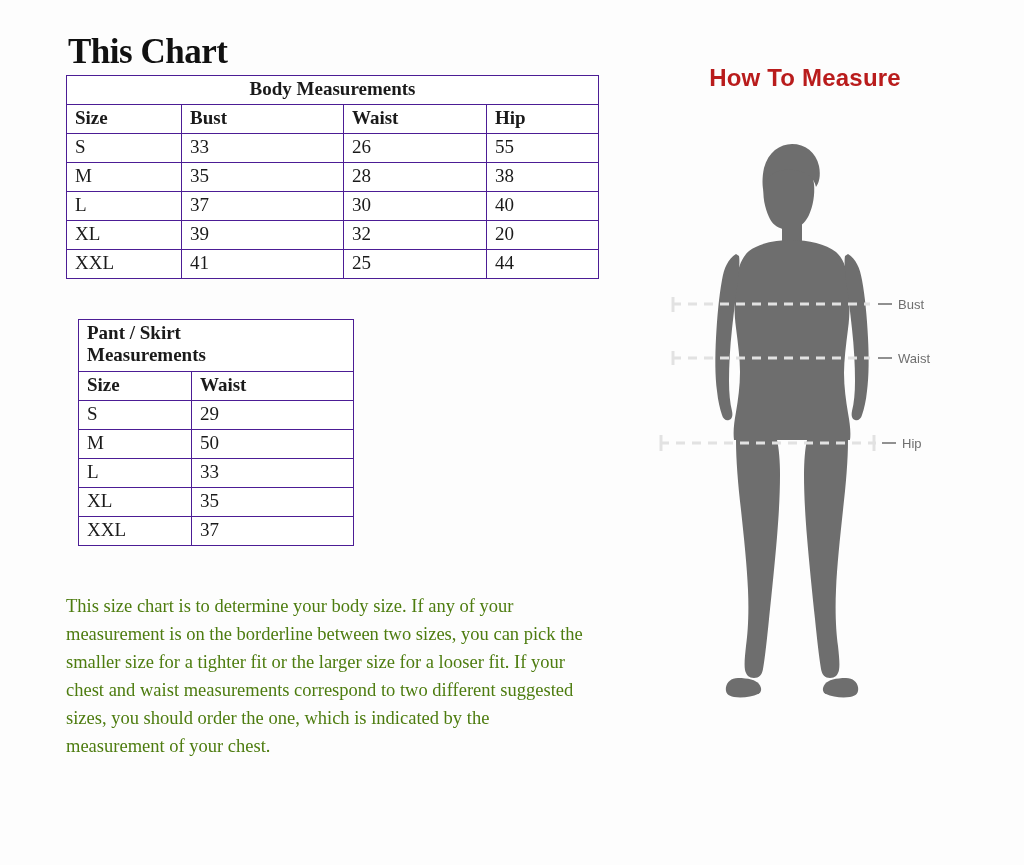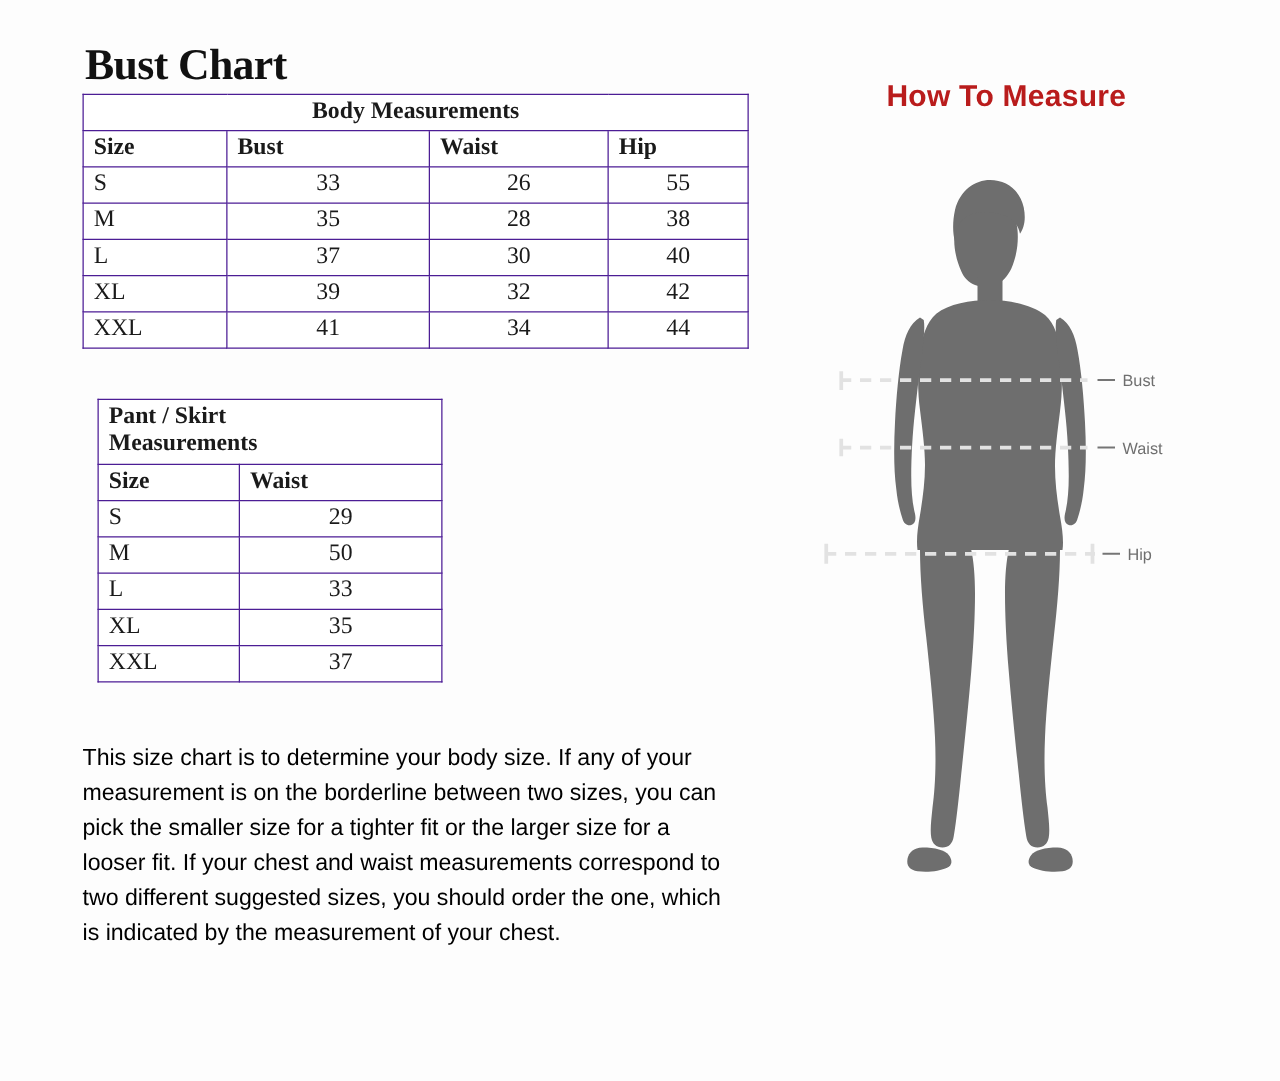--- a/index.html
+++ b/index.html
@@ -57,21 +57,21 @@
     padding-top: 3px;
     padding-bottom: 5px;
   }
   .hdr-cell {
     font-weight: bold;
     text-align: left;
     font-size: 19px;
     margin-top: 32px;
   }
   .num-cell {
-    text-align: center;
+    text-align: left;
   }
   .lbl-cell {
     text-align: left;
   }
   
   #body-table { width: 532px; margin-left: 0; }
   #body-table col.c-size { width: 115px; }
   #body-table col.c-bust { width: 162px; }
   #body-table col.c-waist { width: 143px; }
   #body-table col.c-hip  { width: 112px; }
@@ -86,22 +86,22 @@
     font-size: 22px;
     text-align: left;
     line-height: 1.18;
     padding: 4px 8px 6px 8px;
   }
   .note {
     margin-top: 46px;
     width: 520px;
     font-size: 18.5px;
     line-height: 1.52;
-    font-family: Liberation Sans, sans-serif;
-    color: #000000;
+    font-family: Liberation Serif, serif;
+    color: #4d7c0f;
     text-align: left;
   }
   
   .right-col {
     position: absolute;
     left: 640px;
     top: 50px;
     width: 360px;
     height: 780px;
   }
@@ -125,21 +125,21 @@
     height: 700px;
   }
 </style>
 </head>
 <body>
 
 <div class="page">
 
   <div class="left-col">
 
-    <h1 class="doc-title">Bust Chart</h1>
+    <h1 class="doc-title">This Chart</h1>
 
     <table class="size-table" id="body-table">
       <colgroup>
         <col class="c-size">
           <col class="c-bust">
           <col class="c-waist">
           <col class="c-hip">
       </colgroup>
       <tbody>
         <tr>
@@ -166,26 +166,26 @@
         <tr>
           <td class="lbl-cell">L</td>
           <td class="num-cell">37</td>
           <td class="num-cell">30</td>
           <td class="num-cell">40</td>
         </tr>
         <tr>
           <td class="lbl-cell">XL</td>
           <td class="num-cell">39</td>
           <td class="num-cell">32</td>
-          <td class="num-cell">42</td>
+          <td class="num-cell">20</td>
         </tr>
         <tr>
           <td class="lbl-cell">XXL</td>
           <td class="num-cell">41</td>
-          <td class="num-cell">34</td>
+          <td class="num-cell">25</td>
           <td class="num-cell">44</td>
         </tr>
       </tbody>
     </table>
 
     <div id="pant-wrap">
       <table class="size-table" id="pant-table">
         <colgroup>
           <col class="c-size">
             <col class="c-waist">

